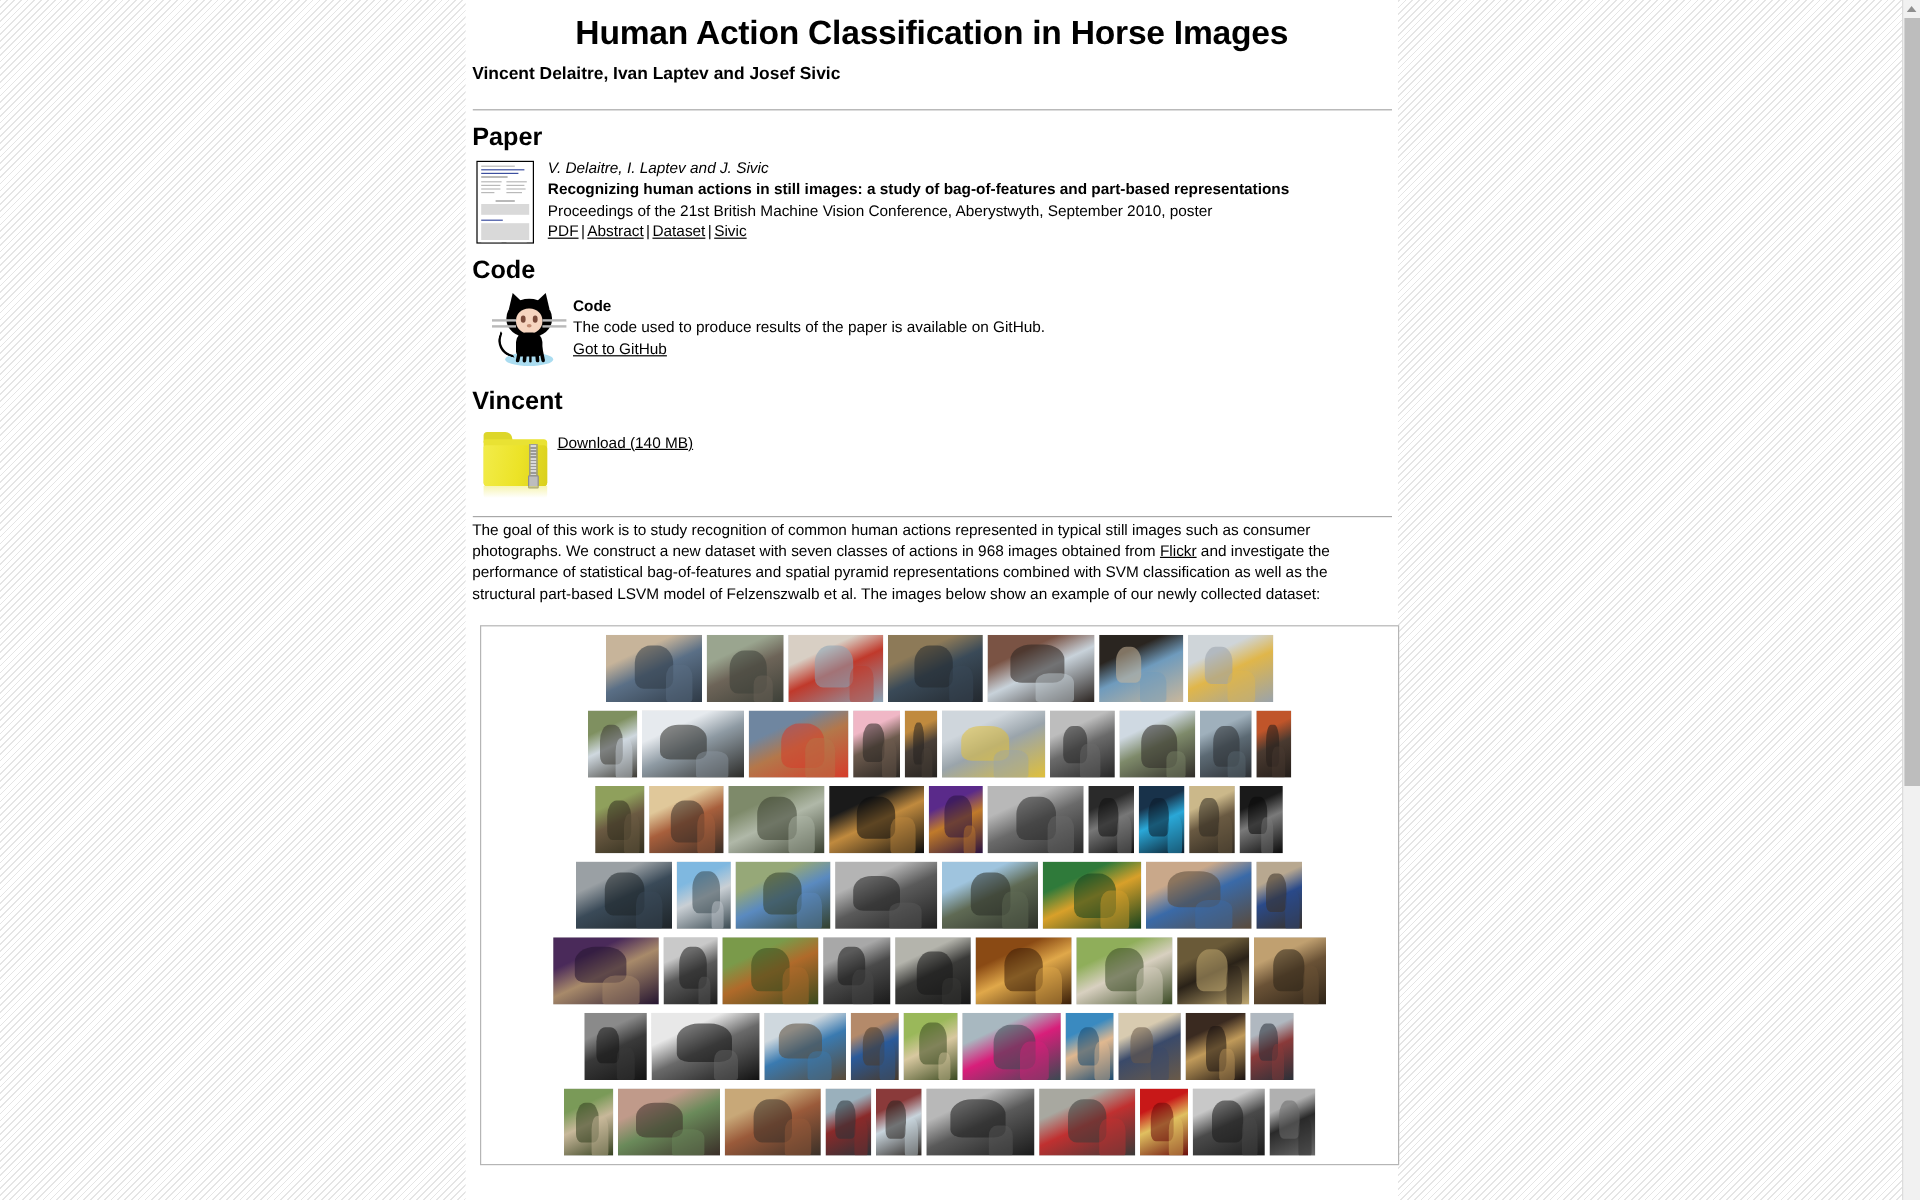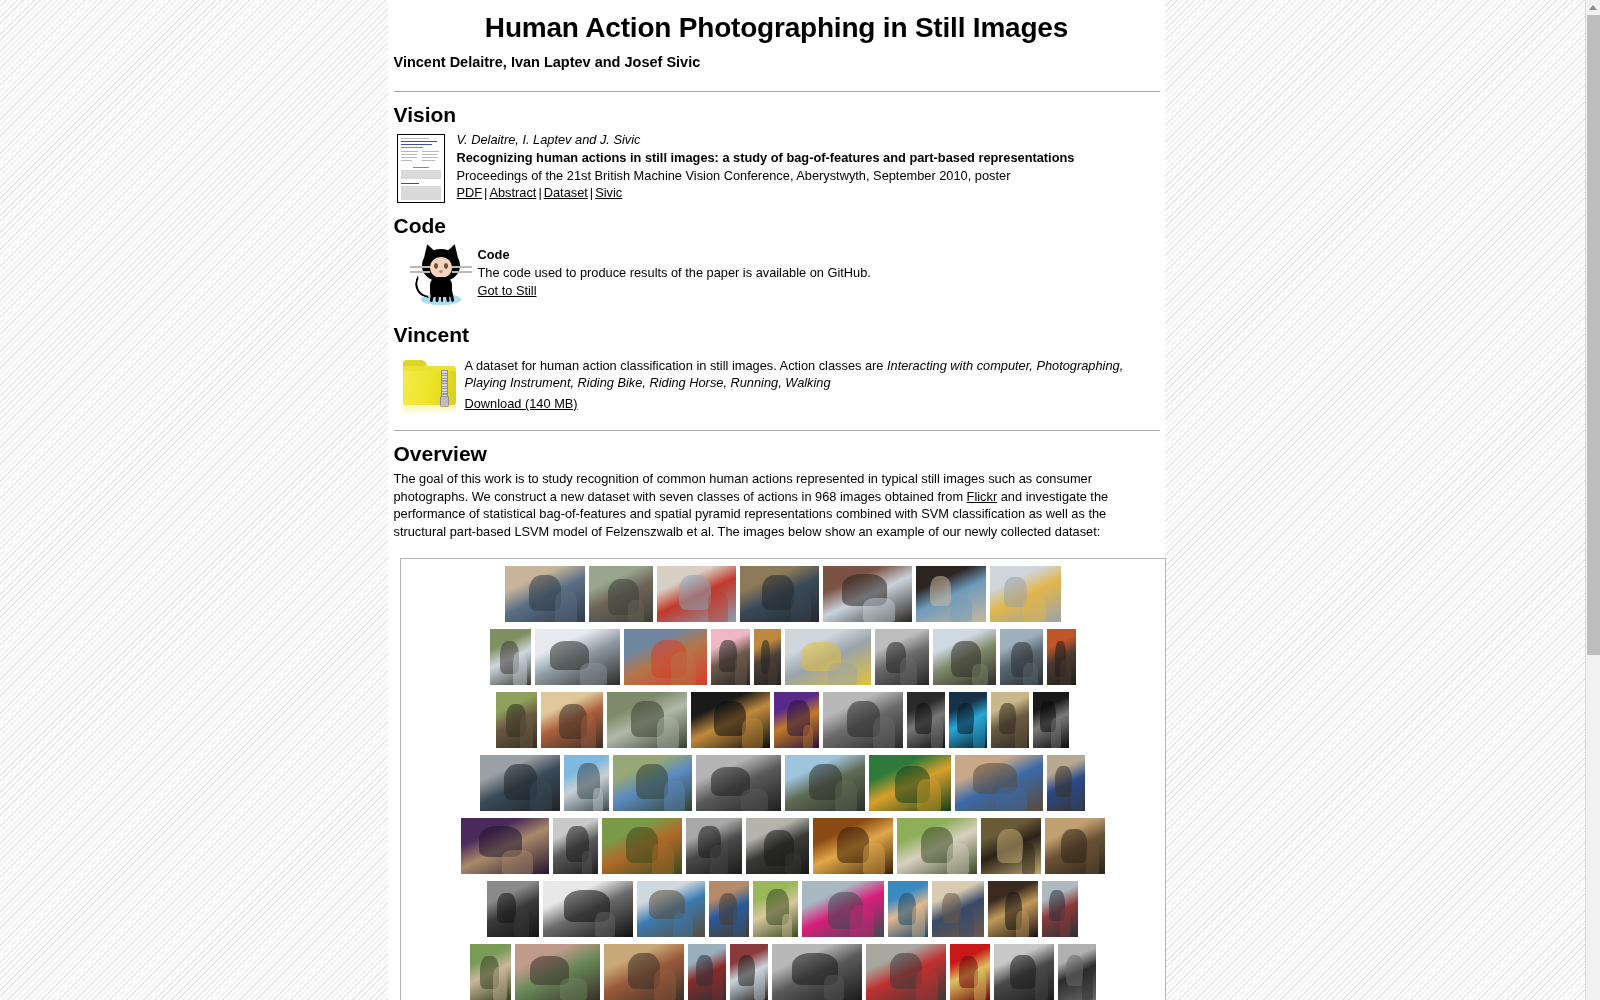--- a/index.html
+++ b/index.html
@@ -330,26 +330,26 @@
     width: 13px; height: 640px;
     background: #bdbdbd;
   }
 </style>
 </head>
 <body>
 
 <div id="page">
   <div class="inner">
 
-    <div class="doc-title">Human Action Photographing in Still Images</div>
+    <div class="doc-title">Human Action Classification in Horse Images</div>
     <div class="doc-authors">Vincent Delaitre, Ivan Laptev and Josef Sivic</div>
 
     <hr class="sep">
 
-    <h2 class="section">Vision</h2>
+    <h2 class="section">Paper</h2>
 
     <div class="media">
       <div class="paper-thumb-wrap">
         <div class="paper-thumb">
           <div class="pl" style="width:70%"></div>
           <div class="pl b" style="width:92%"></div>
           <div class="pl b" style="width:78%"></div>
           <div class="pl blk" style="width:55%"></div>
           <div class="prow" style="margin-top:3px">
             <div>
@@ -413,49 +413,47 @@
           <div class="leg" style="left:26px; transform:rotate(5deg);"></div>
           <div class="leg" style="left:31px;"></div>
           <div class="leg" style="left:36px; transform:rotate(-5deg);"></div>
           <div class="leg" style="left:40px; transform:rotate(-12deg);"></div>
         </div>
       </div>
       <div class="media-body" style="padding-top:4px">
         <div class="txt bold">Code</div>
         <div class="txt">The code used to produce results of the paper is available on GitHub.</div>
         <div class="linkbar">
-          <span class="link">Got to Still</span>
+          <span class="link">Got to GitHub</span>
         </div>
       </div>
     </div>
 
     <h2 class="section" style="margin-top:16px">Vincent</h2>
 
     <div class="media">
       <div class="folder-wrap">
         <div class="folder">
           <div class="tab"></div>
           <div class="back"></div>
           <div class="front"></div>
           <div class="zip"></div>
           <div class="pull"></div>
           <div class="refl"></div>
         </div>
       </div>
       <div class="media-body" style="padding-top:5px">
-        <div class="txt"><span>A dataset for human action classification in still images. Action classes are </span><span class="txt italic">Interacting with computer, Photographing, Playing Instrument, Riding Bike, Riding Horse, Running, Walking</span></div>
         <div class="linkbar" style="margin-top:3px">
           <span class="link">Download (140 MB)</span>
         </div>
       </div>
     </div>
 
     <hr class="sep" style="margin-top:14px">
 
-    <h2 class="section">Overview</h2>
 
     <div class="overview-text"><span>The goal of this work is to study recognition of common human actions represented in typical still images such as consumer photographs. We construct a new dataset with seven classes of actions in 968 images obtained from </span><span class="link">Flickr</span><span> and investigate the performance of statistical bag-of-features and spatial pyramid representations combined with SVM classification as well as the structural part-based LSVM model of Felzenszwalb et al. The images below show an example of our newly collected dataset:</span></div>
 
     <div class="gallery" id="gallery">
         <div class="g-row">
           <div class="g-cell" style="width: 80px;">
             <div class="ph" style="background: linear-gradient(155deg, rgb(199, 180, 154) 0%, rgb(199, 180, 154) 28%, rgb(90, 111, 134) 52%, rgb(47, 58, 70) 100%);">
               <div style="position: absolute; left: 30%; top: 17%; width: 41%; height: 64%; background: rgb(47, 58, 70); opacity: 0.55; border-radius: 40% 40% 22% 22%;"></div>
               <div style="position: absolute; right: 10%; bottom: 0px; width: 27%; height: 55%; background: rgb(90, 111, 134); opacity: 0.45; border-radius: 34% 34% 10% 10%;"></div>
             </div>

